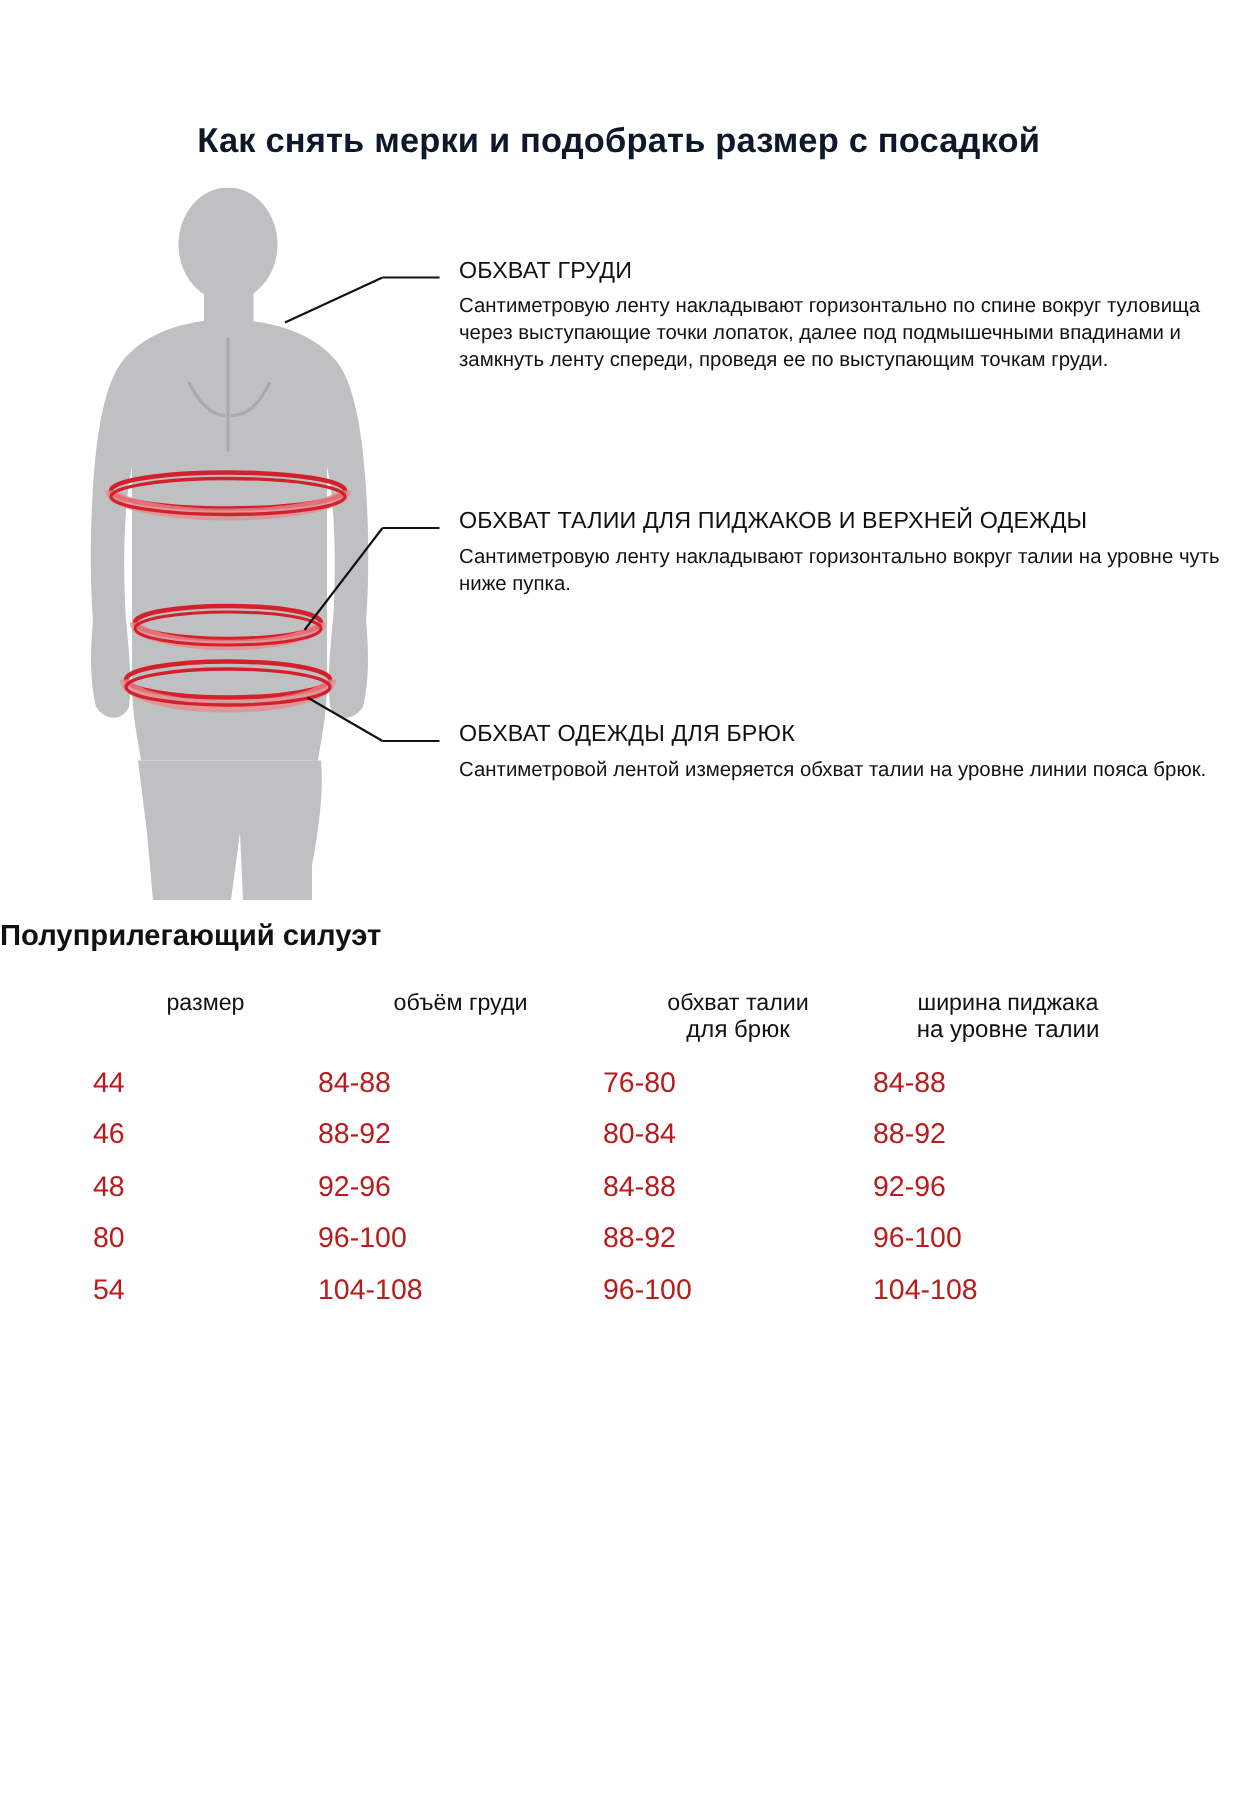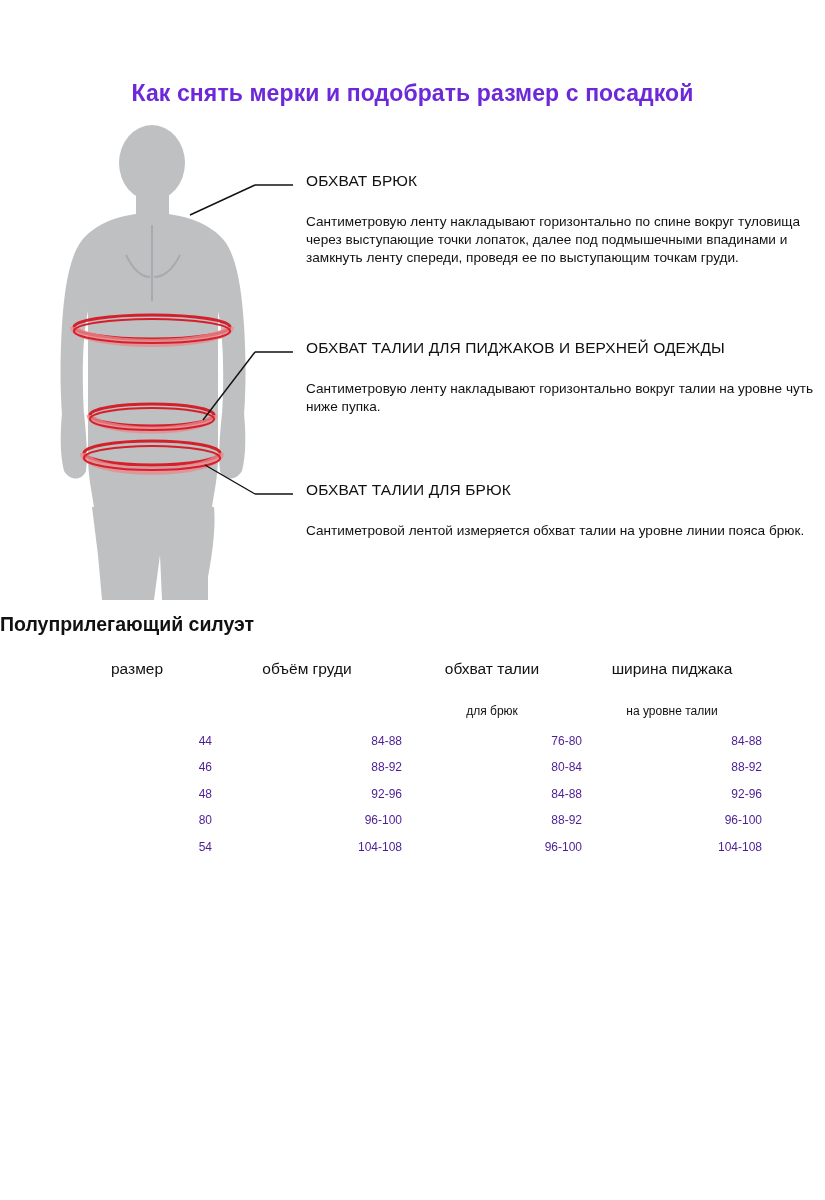--- a/index.html
+++ b/index.html
@@ -19,21 +19,21 @@
 
   
   .page-title {
     position: absolute;
     top: 80px;
     left: 0;
     width: 825px;
     text-align: center;
     font-size: 23px;
     font-weight: bold;
-    color: #6d28d9;
+    color: #0f172a;
     letter-spacing: 0.1px;
   }
 
   
   .figure-area {
     position: absolute;
     top: 125px;
     left: 30px;
     width: 290px;
     height: 475px;
@@ -47,21 +47,21 @@
   .annot-title {
     font-size: 15.5px;
     color: #111;
     letter-spacing: 0.1px;
     white-space: nowrap;
   }
   .annot-body {
     font-size: 13.6px;
     color: #111;
     line-height: 1.32;
-    margin-top: 23px;
+    margin-top: 5px;
   }
 
   #annot-chest { top: 172px; left: 306px; width: 500px; }
   #annot-waist-jacket { top: 339px; left: 306px; width: 510px; }
   #annot-waist-trousers { top: 481px; left: 306px; width: 500px; }
 
   
   .leaders {
     position: absolute;
     top: 0; left: 0;
@@ -90,30 +90,30 @@
   .size-table th {
     font-size: 15.5px;
     font-weight: normal;
     color: #111;
     padding: 0 0 3px 0;
     text-align: center;
     vertical-align: top;
   }
   .size-table th .sub {
     display: block;
-    margin-top: 26px;
-    font-size: 12px;
+    margin-top: 0;
+    font-size: 16px;
     white-space: nowrap;
     text-align: center;
   }
   .size-table th .sub.empty { visibility: hidden; }
   .size-table td {
-    font-size: 12px;
-    color: #4c1d95;
-    text-align: right;
+    font-size: 19px;
+    color: #b91c1c;
+    text-align: left;
     padding: 12.5px 0 0 0;
   }
   .size-table col.c0 { width: 150px; }
   .size-table col.c1 { width: 190px; }
   .size-table col.c2 { width: 180px; }
   .size-table col.c3 { width: 180px; }
 </style>
 </head>
 <body>
 
@@ -179,31 +179,31 @@
   <polyline points="190,215 255,185" fill="none" stroke="#111" stroke-width="1.4"></polyline>
 
   <polyline points="255,352 293,352" fill="none" stroke="#111" stroke-width="1.4"></polyline>
   <polyline points="203,420 255,352" fill="none" stroke="#111" stroke-width="1.4"></polyline>
 
   <polyline points="255,494 293,494" fill="none" stroke="#111" stroke-width="1.4"></polyline>
   <polyline points="205,465 255,494" fill="none" stroke="#111" stroke-width="1.4"></polyline>
 </svg>
 
 <div class="annot" id="annot-chest">
-  <div class="annot-title">ОБХВАТ БРЮК</div>
+  <div class="annot-title">ОБХВАТ ГРУДИ</div>
   <div class="annot-body">Сантиметровую ленту накладывают горизонтально по спине вокруг туловища через выступающие точки лопаток, далее под подмышечными впадинами и замкнуть ленту спереди, проведя ее по выступающим точкам груди.</div>
 </div>
 
 <div class="annot" id="annot-waist-jacket">
   <div class="annot-title">ОБХВАТ ТАЛИИ ДЛЯ ПИДЖАКОВ И ВЕРХНЕЙ ОДЕЖДЫ</div>
   <div class="annot-body">Сантиметровую  ленту накладывают горизонтально вокруг талии на уровне чуть ниже пупка.</div>
 </div>
 
 <div class="annot" id="annot-waist-trousers">
-  <div class="annot-title">ОБХВАТ ТАЛИИ ДЛЯ БРЮК</div>
+  <div class="annot-title">ОБХВАТ ОДЕЖДЫ ДЛЯ БРЮК</div>
   <div class="annot-body">Сантиметровой лентой измеряется обхват талии на уровне линии пояса брюк.</div>
 </div>
 
 <div class="section-title">Полуприлегающий силуэт</div>
 
 <table class="size-table">
   <colgroup>
     <col class="c0">
       <col class="c1">
       <col class="c2">

